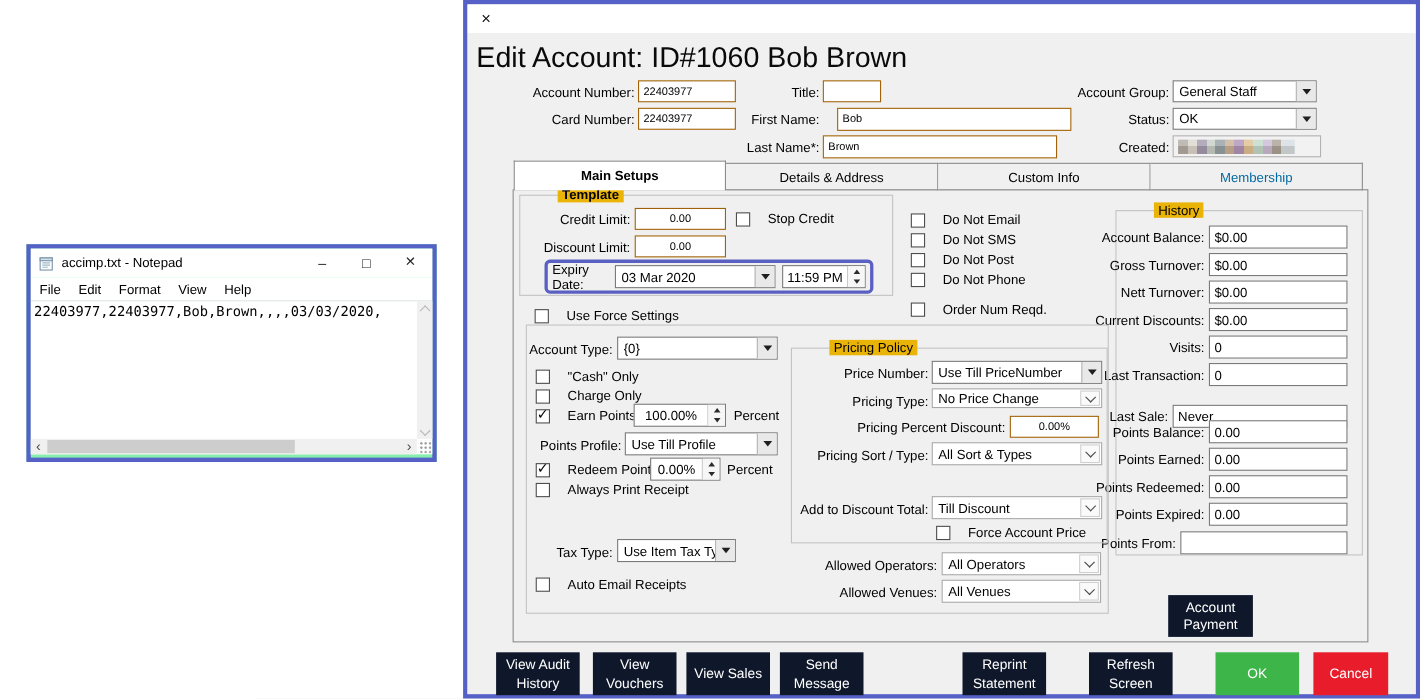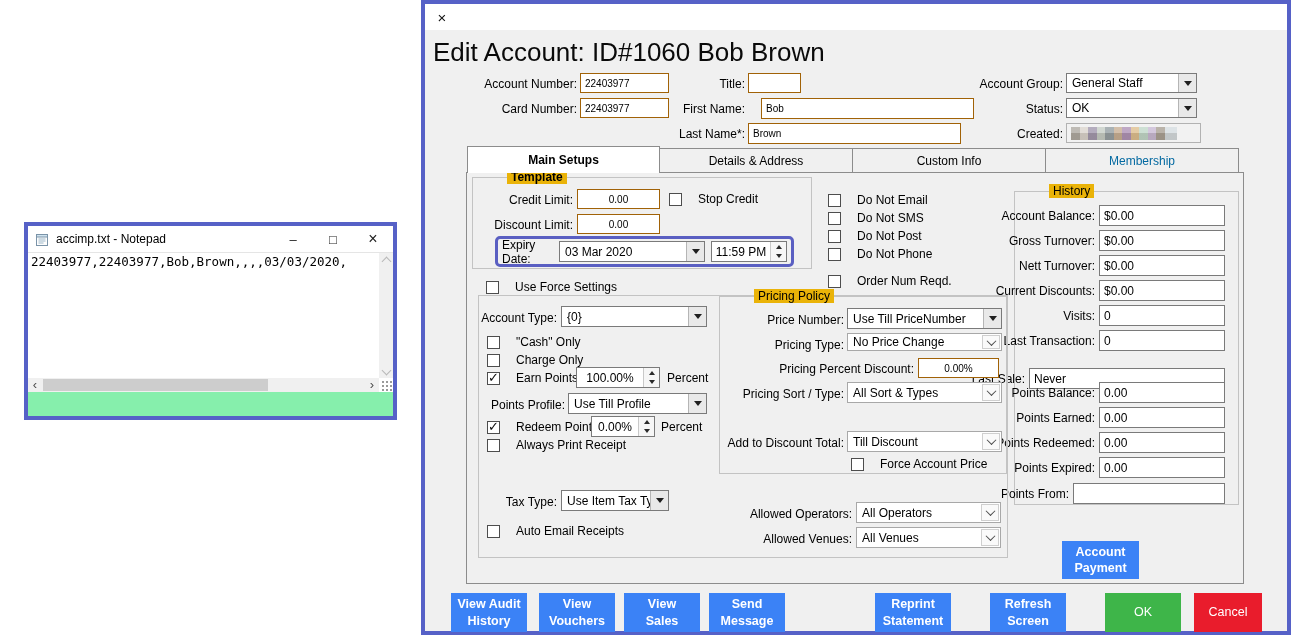--- a/index.html
+++ b/index.html
@@ -84,47 +84,54 @@
   .tab.active{background:#fff;font-weight:bold;border-bottom:none;margin-top:-2px;height:27px;z-index:3;}
   .tab.disabled{color:#0369a1;}
   .tabpanel{position:absolute;left:41px;top:142px;width:778px;height:412px;border:1px solid #8c8c8c;box-sizing:border-box;background:#f0f0f0;}
 
   .highlight{position:absolute;border:3px solid #5a5fc2;border-radius:5px;display:flex;align-items:center;gap:6px;padding:2px 4px;box-sizing:border-box;}
   .hl-combo{position:relative;width:146px;height:21px;flex:none;}
   .hl-spin{position:relative;width:76px;height:21px;flex:none;}
 
   .btn{position:absolute;border:none;display:flex;align-items:center;justify-content:center;text-align:center;
        color:#fff;font-size:12.5px;line-height:1.3;cursor:pointer;box-sizing:border-box;}
-  .btn.teal{background:#3b82f6;font-weight:bold;}
+  .btn.teal{background:#0f172a;}
   .btn.green{background:#3eb549;}
   .btn.red{background:#e91c2c;}
 
   .hrow{position:absolute;right:13px;display:flex;align-items:center;gap:4px;white-space:nowrap;}
   .hrow .tb2{position:relative;background:#fff;border:1px solid #7a7a7a;box-sizing:border-box;height:21px;
              display:flex;align-items:center;padding:0 4px;width:126px;font-size:12px;}
-  .hrow.wide .tb2{width:196px;}
+  .hrow.wide .tb2{width:159px;}
   .hrow.wider .tb2{width:152px;}
 </style>
 </head>
 <body>
 
 <div id="notepad" class="win">
   <div class="np-titlebar">
     <svg width="15" height="15" style="margin-left:7px">
       <rect x="1.5" y="2.5" width="11" height="11" fill="#fdfdfd" stroke="#7a93a8"></rect>
       <rect x="1.5" y="2.5" width="11" height="2.5" fill="#cfe3ef" stroke="#7a93a8"></rect>
       <line x1="3.5" y1="7" x2="10.5" y2="7" stroke="#9db7c8" stroke-width="1"></line>
       <line x1="3.5" y1="9" x2="10.5" y2="9" stroke="#9db7c8" stroke-width="1"></line>
       <line x1="3.5" y1="11" x2="8.5" y2="11" stroke="#9db7c8" stroke-width="1"></line>
     </svg>
     <span class="np-title">accimp.txt - Notepad</span>
     <span class="np-ctrl">–</span>
     <span class="np-ctrl">□</span>
     <span class="np-ctrl" style="font-size:16px">×</span>
   </div>
+  <div class="np-menubar">
+    <span class="np-menuitem">File</span>
+    <span class="np-menuitem">Edit</span>
+    <span class="np-menuitem">Format</span>
+    <span class="np-menuitem">View</span>
+    <span class="np-menuitem">Help</span>
+  </div>
   <div class="np-body">
     <div class="np-text">22403977,22403977,Bob,Brown,,,,03/03/2020,</div>
     <div class="vscroll">
       <div class="vs-btn">
           <span class="chev up"></span>
         </div>
       <div class="vs-btn" style="position:absolute;bottom:0;width:100%">
           <span class="chev down"></span>
         </div>
     </div>
@@ -366,21 +373,21 @@
         <span class="btn-classic">
             <span class="tri-down"></span>
           </span>
       </div>
 
       <div class="cbrow" style="left:8px;top:227px">
         <span class="cb"></span>
         <span>Auto Email Receipts</span>
       </div>
 
-      <div class="groupbox" style="left:240px;top:0;width:288px;height:178px">
+      <div class="groupbox" style="left:240px;top:20px;width:288px;height:178px">
         <span class="gb-label">Pricing Policy</span>
 
         <div class="lbl lbl-r" style="left:20px;top:15px;width:104px">Price Number:</div>
         <div class="combo" style="left:127px;top:11px;width:155px;height:21px">
           <span class="val">Use Till PriceNumber</span>
           <span class="btn-classic">
               <span class="tri-down"></span>
             </span>
         </div>
 

